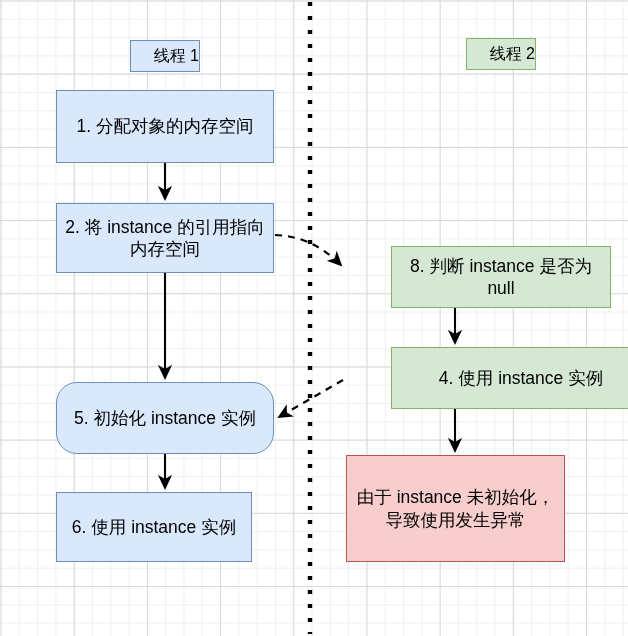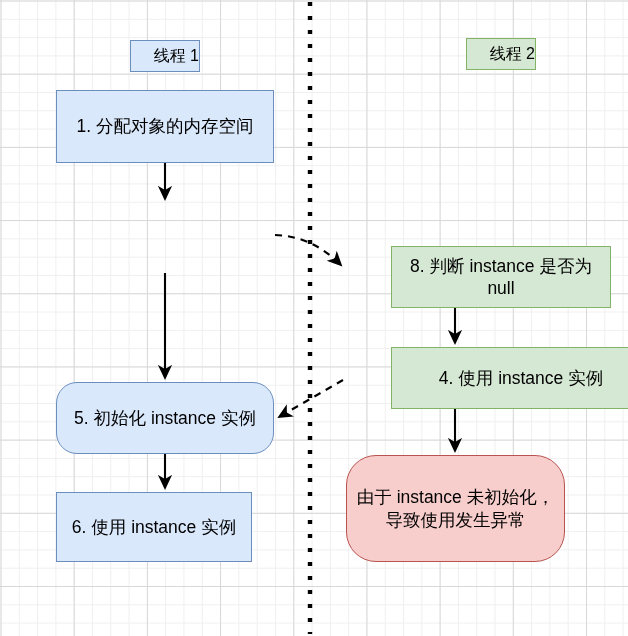--- a/index.html
+++ b/index.html
@@ -64,21 +64,21 @@
 
   .step {
     font-size: 17.5px;
     padding: 18px 8px;
     border-width: 1px;
     border-style: solid;
   }
 
   .fill-blue   { background: #dae8fc; border-color: #6c8ebf; }
   .fill-green  { background: #d5e8d4; border-color: #82b366; margin-left: 46px; }
-  .fill-red    { background: #f8cecc; border-color: #b85450; border-radius: 30px; }
+  .fill-red    { background: #f8cecc; border-color: #b85450; }
 </style>
 </head>
 <body>
 
 <div id="canvas">
 
   <svg id="edges" viewBox="0 0 628 636" width="628" height="636">
     <defs>
       <marker id="arrow" viewBox="0 0 12 12" refX="10" refY="6" markerWidth="7.5" markerHeight="7.5" orient="auto-start-reverse">
         <path d="M 0 0.6 L 11.5 6 L 0 11.4 L 3.1 6 Z" fill="#000000"></path>
@@ -108,20 +108,23 @@
   </div>
 
   <div class="node lane-label fill-green" style="left:420px; top:38px; width:70px; height:32px;">
     <span>线程 2</span>
   </div>
 
   <div class="node step fill-blue" style="left:56px; top:90px; width:218px; height:73px;">
     <span>1. 分配对象的内存空间</span>
   </div>
 
+  <div class="node step fill-blue" style="left:56px; top:203px; width:218px; height:70px;">
+    <span>2. 将 instance 的引用指向内存空间</span>
+  </div>
 
   <div class="node step fill-blue" style="left:56px; top:382px; width:218px; height:72px;border-radius:21px;">
     <span>5. 初始化 instance 实例</span>
   </div>
 
   <div class="node step fill-blue" style="left:56px; top:492px; width:196px; height:70px;">
     <span>6. 使用 instance 实例</span>
   </div>
 
   <div class="node step fill-green" style="left:345px; top:246px; width:220px; height:62px;">

